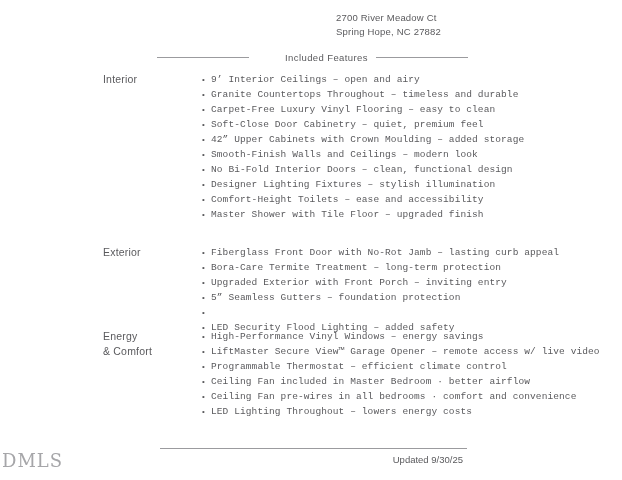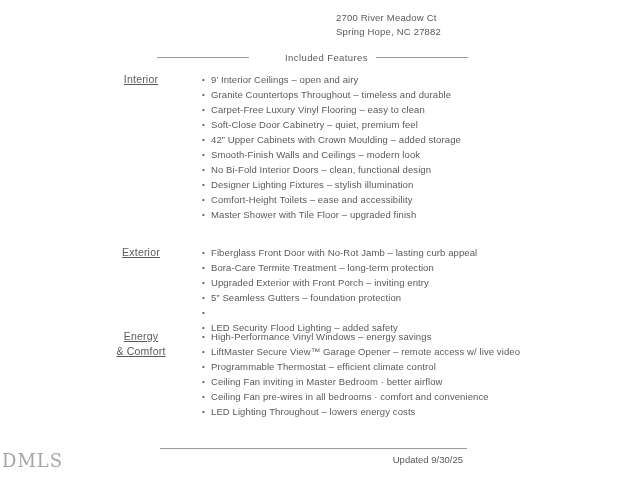--- a/index.html
+++ b/index.html
@@ -19,28 +19,27 @@
   }
   .divider {
     position: absolute; top: 51px; left: 157px; width: 311px; height: 12px;
     display: flex; align-items: center; gap: 8px;
   }
   .rule { flex: 1; height: 1px; background: var(--rule, #9b9b9e); }
   .divider-title { font-size: 9.5px; letter-spacing: 0.4px; white-space: nowrap; margin-left: 28px; }
   .section { position: absolute; left: 0; width: 622px; }
   .label {
     position: absolute; left: 103px; width: 76px;
-    text-align: center; font-size: 10.5px; line-height: 15px;
+    font-size: 10.5px; line-height: 15px;
     letter-spacing: 0.2px;
-    text-decoration: underline;
   }
   .items { margin-left: 202px; }
   .row { display: flex; font-size: 9.5px; line-height: 15px; letter-spacing: 0.1px; }
   .bullet { width: 9px; font-size: 8px; line-height: 15px; flex: 0 0 9px; }
-  .text { white-space: nowrap; }
+  .text { white-space: nowrap; font-family: Liberation Mono, monospace; }
   .footer-rule {
     position: absolute; top: 448px; left: 160px; width: 307px; height: 1px;
     background: var(--rule, #9b9b9e);
   }
   .watermark {
     position: absolute; top: 450px; left: 2px;
     font-family: "DejaVu Serif", serif;
     font-size: 18px; letter-spacing: 1px;
     color: var(--watermark, #a6a6a9);
   }
@@ -153,21 +152,21 @@
           <div class="row">
             <span class="bullet">•</span>
             <span class="text">LiftMaster Secure View™ Garage Opener – remote access w/ live video</span>
           </div>
           <div class="row">
             <span class="bullet">•</span>
             <span class="text">Programmable Thermostat – efficient climate control</span>
           </div>
           <div class="row">
             <span class="bullet">•</span>
-            <span class="text">Ceiling Fan inviting in Master Bedroom · better airflow</span>
+            <span class="text">Ceiling Fan included in Master Bedroom · better airflow</span>
           </div>
           <div class="row">
             <span class="bullet">•</span>
             <span class="text">Ceiling Fan pre-wires in all bedrooms · comfort and convenience</span>
           </div>
           <div class="row">
             <span class="bullet">•</span>
             <span class="text">LED Lighting Throughout – lowers energy costs</span>
           </div>
         </div>

